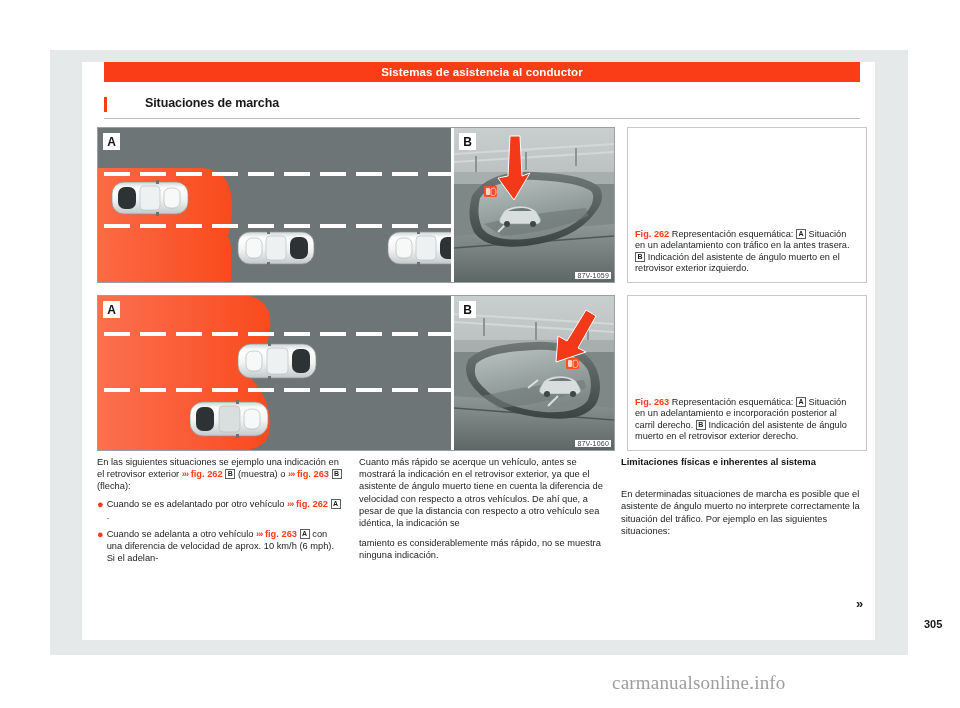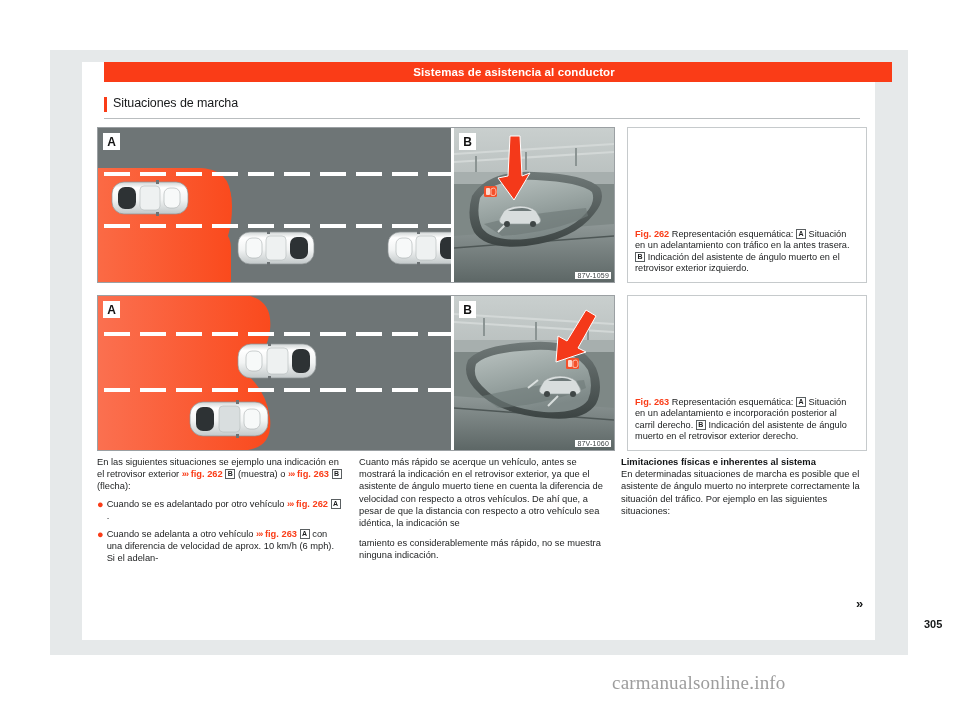--- a/index.html
+++ b/index.html
@@ -41,43 +41,43 @@
     left: 104px; top: 62px;
     width: 756px; height: 20px;
     background: #fa3c17;
     color: #ffffff;
     font-size: 11.5px;
     font-weight: bold;
     letter-spacing: 0.1px;
     display: flex;
     align-items: center;
     justify-content: center;
-    padding-left: 32px;
   }
 
   
   .section-heading {
     position: absolute;
     left: 104px; top: 96px;
     width: 756px;
     display: flex;
     align-items: flex-start;
   }
   .section-heading .bar {
     width: 3px;
     height: 15px;
     background: #fa3c17;
     margin-right: 6px;
     margin-top: 1px;
   }
   .section-heading .txt {
     font-size: 12.5px;
-    font-weight: normal;
+    font-weight: bold;
     color: #17191a;
     letter-spacing: -0.1px;
+    margin-left: 32px;
   }
   .heading-rule {
     position: absolute;
     left: 104px; top: 118px;
     width: 756px; height: 1px;
     background: #b9bdbf;
   }
 
   
   .fig-block { position: absolute; }
@@ -174,21 +174,21 @@
   }
   .col {
     width: 245px;
     font-size: 9.3px;
     line-height: 12.2px;
     color: #1b1d1e;
   }
   .col p { margin: 0 0 8px 0; }
   .col p.tight { margin-bottom: 5px; }
   .col h3 {
-    margin: 0 0 0 0;
+    margin: 0 0 20px 0;
     font-size: 9.4px;
     line-height: 12.2px;
     font-weight: bold;
     color: #111315;
   }
   .bullet-row {
     display: flex;
     margin-bottom: 6px;
   }
   .bullet-dot {

